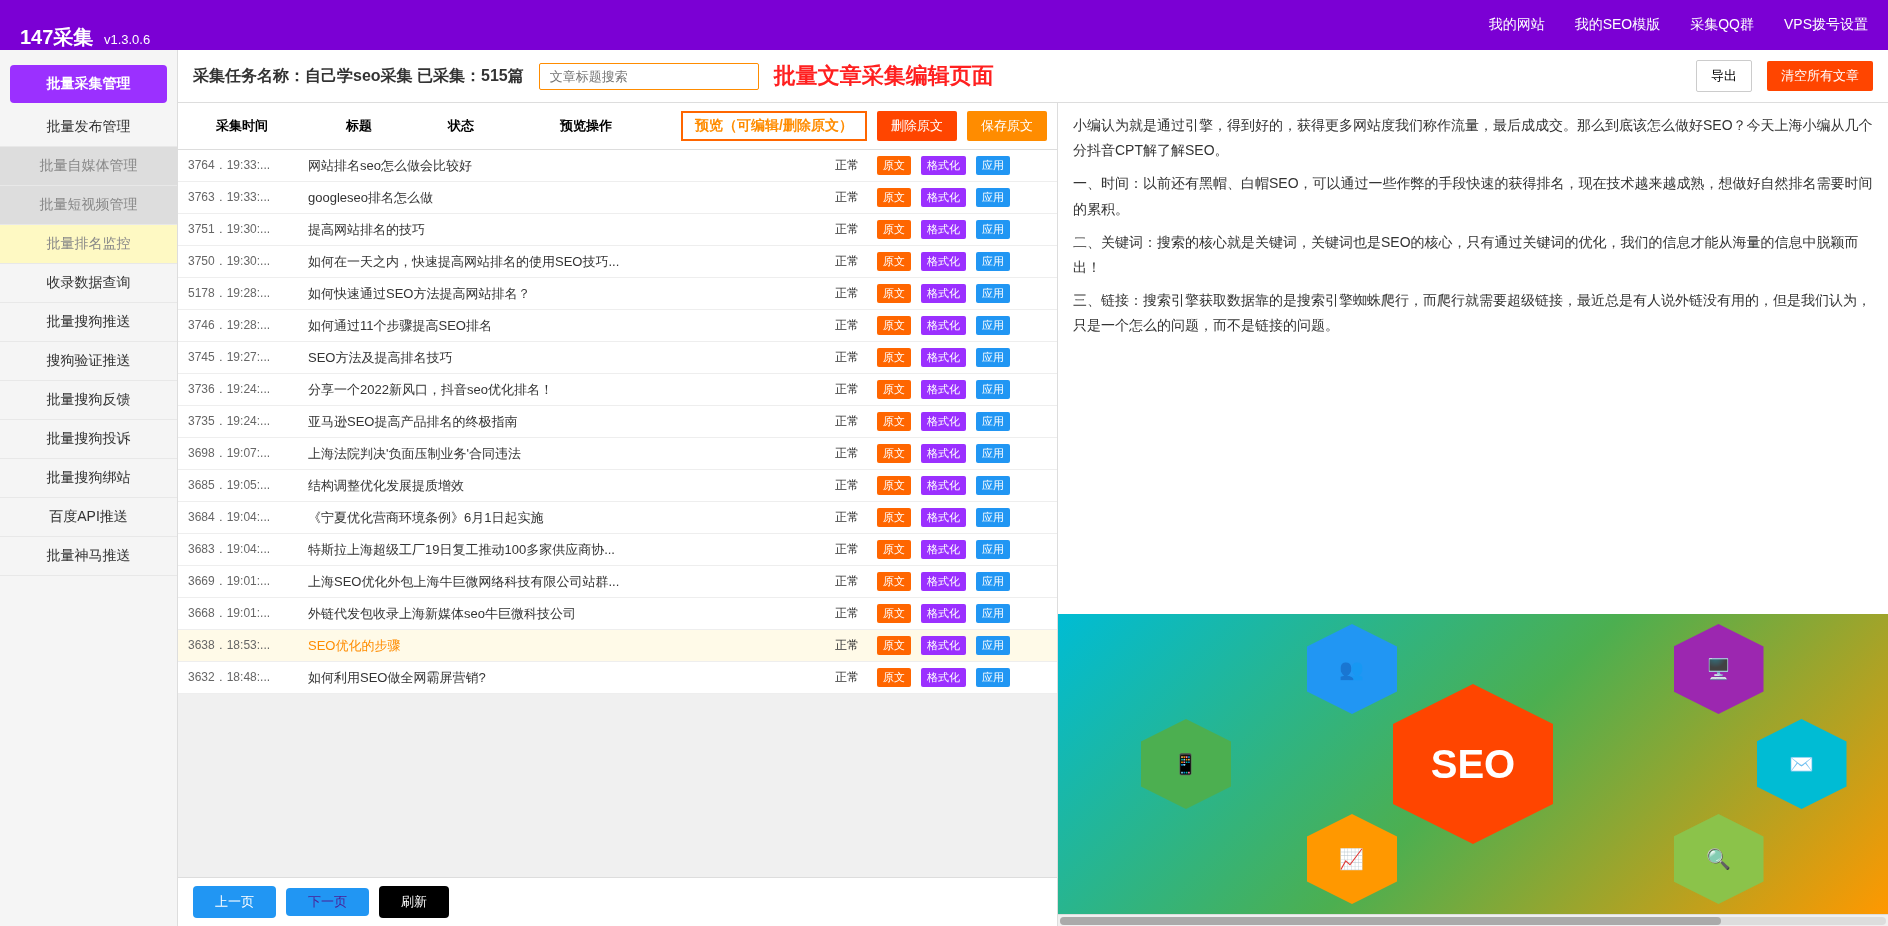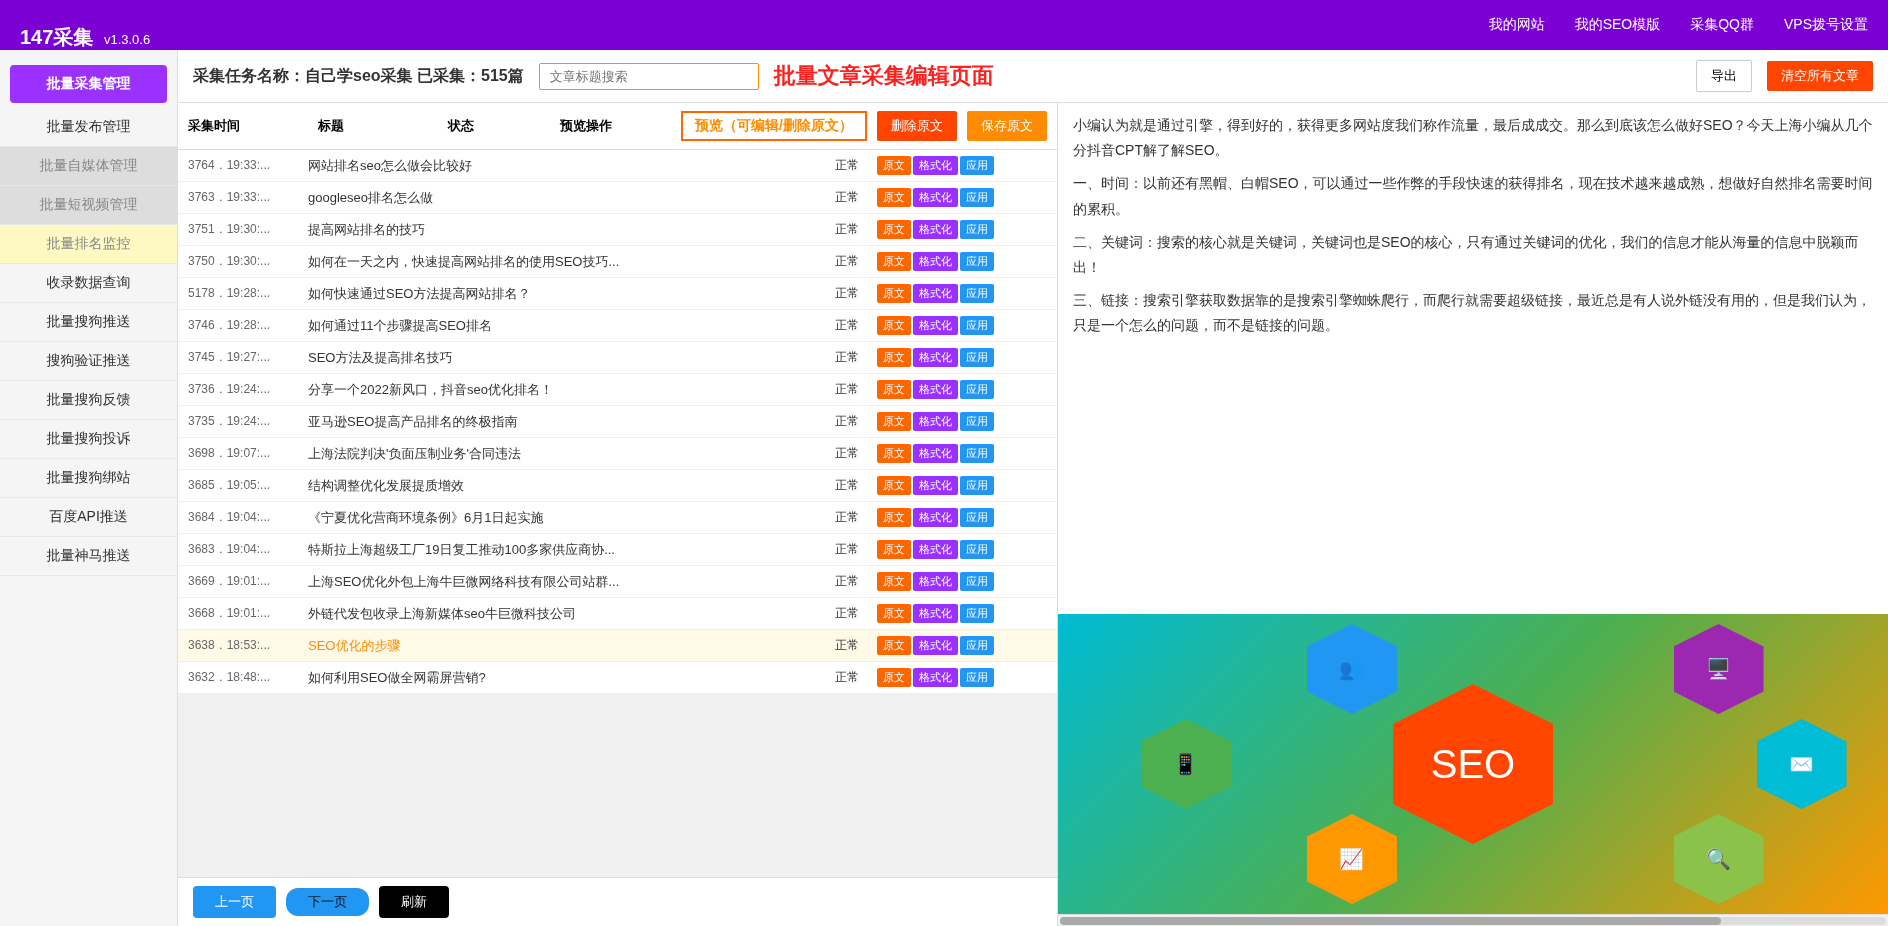--- a/index.html
+++ b/index.html
@@ -128,41 +128,41 @@
     }
     .btn-save-orig {
       background: #ff8c00;
       color: white;
       border: none;
       padding: 6px 14px;
       cursor: pointer;
       font-size: 13px;
       border-radius: 2px;
     }
-    .col-time { width: 120px; flex-shrink: 0; }
+    .col-time { width: 120px; flex-shrink: 0; margin-left: 28px; }
     .col-title { flex: 1; }
     .col-status { width: 60px; flex-shrink: 0; text-align: center; }
     .col-action { width: 170px; flex-shrink: 0; text-align: center; }
 
     
     .table-rows { overflow-y: auto; flex: 1; }
     .table-row {
       display: flex;
       align-items: center;
       padding: 6px 10px;
       border-bottom: 1px solid #eee;
       background: white;
       cursor: pointer;
     }
     .table-row.highlighted { background: #fffae8; }
     .row-time { width: 120px; flex-shrink: 0; font-size: 12px; color: #666; }
     .row-title { flex: 1; font-size: 13px; color: #333; overflow: hidden; text-overflow: ellipsis; white-space: nowrap; }
     .row-title.orange { color: #ff8c00; }
     .row-status { width: 60px; flex-shrink: 0; text-align: center; font-size: 12px; color: #333; }
-    .row-btns { width: 170px; flex-shrink: 0; display: flex; gap: 2px; align-items: center; }
+    .row-btns { width: 170px; flex-shrink: 0; display: flex; gap: 10px; align-items: center; }
     .mini-btn {
       padding: 2px 6px;
       font-size: 11px;
       border: none;
       border-radius: 2px;
       cursor: pointer;
       color: white;
     }
     .btn-orig { background: #ff6600; }
     .btn-format { background: #9b30ff; }
@@ -171,21 +171,21 @@
     
     .bottom-bar {
       background: white;
       padding: 8px 15px;
       border-top: 1px solid #ddd;
       display: flex;
       gap: 10px;
       align-items: center;
     }
     .btn-prev { background: #2196f3; color: white; border: none; padding: 7px 22px; border-radius: 4px; cursor: pointer; font-size: 13px; }
-    .btn-next { background: #2196f3; color: #0f172a; border: none; padding: 5px 22px; border-radius: 12px; cursor: pointer; font-size: 13px; }
+    .btn-next { background: #2196f3; color: #4c1d95; border: none; padding: 5px 22px; border-radius: 4px; cursor: pointer; font-size: 13px; }
     .btn-refresh { background: #000000; color: white; border: none; padding: 7px 22px; border-radius: 4px; cursor: pointer; font-size: 13px; }
 
     
     .preview-panel {
       flex: 1;
       display: flex;
       flex-direction: column;
       overflow: hidden;
       background: white;
     }
@@ -226,21 +226,21 @@
       background: #ff4500;
       clip-path: polygon(50% 0%, 100% 25%, 100% 75%, 50% 100%, 0% 75%, 0% 25%);
       display: flex;
       align-items: center;
       justify-content: center;
       left: 50%;
       top: 50%;
       transform: translate(-50%, -50%);
       z-index: 2;
     }
-    .seo-text { font-size: 40px; font-weight: normal; color: white; }
+    .seo-text { font-size: 40px; font-weight: bold; color: white; }
     .hex-item {
       position: absolute;
       width: 90px;
       height: 90px;
       clip-path: polygon(50% 0%, 100% 25%, 100% 75%, 50% 100%, 0% 75%, 0% 25%);
       display: flex;
       align-items: center;
       justify-content: center;
       font-size: 20px;
       color: white;

